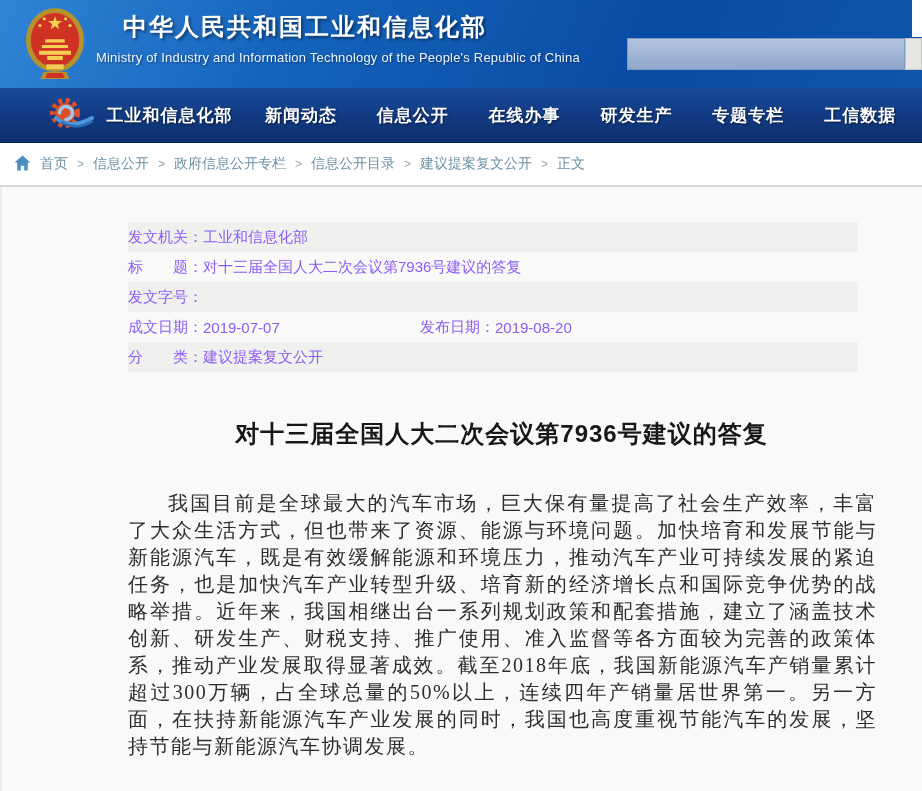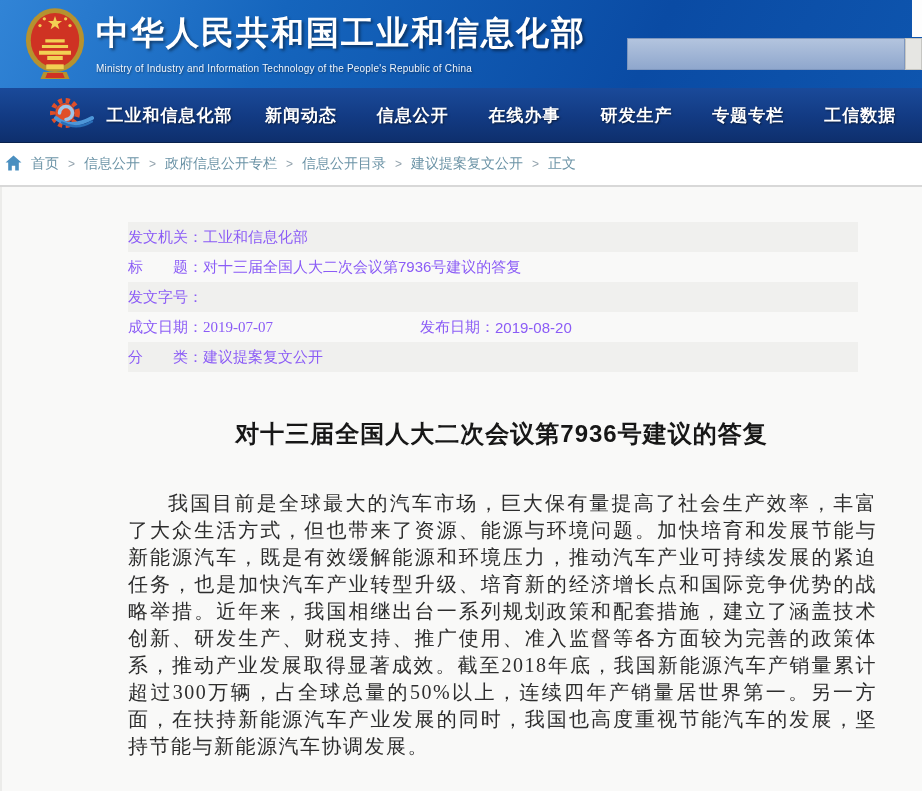--- a/index.html
+++ b/index.html
@@ -9,25 +9,26 @@
     font-family:"Liberation Sans","DejaVu Sans",sans-serif; background:#f9f9f8;
   }
   
   .masthead {
     height:88px; position:relative;
     background:linear-gradient(115deg,#3184d6 0%,#1565bd 30%,#0a4ba4 70%,#0e55ae 100%);
   }
   .emblem { position:absolute; left:24px; top:4px; width:62px; height:80px; }
   .masthead-text { position:absolute; left:96px; top:11px; color:#fff; }
   .site-title {
-    font-size:33px; font-weight:bold; letter-spacing:2px; white-space:nowrap;
+    font-size:24px; font-weight:bold; letter-spacing:2px; white-space:nowrap;
     text-shadow:2px 2px 3px rgba(0,0,0,.45);
+    margin-left:27px;
   }
   .site-subtitle {
-    font-size:10px; margin-top:7px; color:#eef4fc; letter-spacing:.2px;
+    font-size:13px; margin-top:7px; color:#eef4fc; letter-spacing:.2px;
     text-shadow:1px 1px 2px rgba(0,0,0,.4);
   }
   .search-input {
     position:absolute; left:627px; top:38px; width:278px; height:32px;
     background:linear-gradient(#b3c4de,#8fa7cd); border:1px solid #7e97bf;
   }
   .search-button {
     position:absolute; left:905px; top:38px; width:17px; height:32px;
     background:#e6e6e3; border:1px solid #c6c6c2;
   }
@@ -42,35 +43,35 @@
   .nav-items { flex:1; display:flex; align-items:center; padding-right:6px; }
   .nav-item {
     flex:1; text-align:center; color:#fff; font-weight:bold; font-size:17px;
     text-decoration:none; letter-spacing:1px; text-shadow:1px 1px 2px rgba(0,0,0,.55);
     cursor:pointer; white-space:nowrap;
   }
   .nav-item:first-child { flex:1.35; }
   
   .breadcrumb {
     height:44px; background:#fff; display:flex; align-items:center; gap:9px;
-    padding-left:5px; font-size:14px; border-bottom:2px solid #d8d8d8;
+    padding-left:14px; font-size:14px; border-bottom:2px solid #d8d8d8;
   }
   .home-icon { width:17px; height:16px; margin-top:-2px; }
   .crumb { color:#6b93a6; text-decoration:none; cursor:pointer; white-space:nowrap; }
   .crumb-sep { color:#93a3ad; font-size:12px; }
   
   .content {
     height:605px; background:#f9f9f8; border-left:2px solid #ececea;
     padding:35px 47px 0 126px;
   }
   .meta-table { width:730px; font-size:15px; color:#8b5cf6; }
   .meta-row { min-height:30px; display:flex; align-items:center; }
   .meta-row.shaded { background:#f0f0ee; }
   .meta-cell { display:flex; align-items:center; }
-  .meta-cell.c1 { width:292px; flex:0 0 auto;font-family:Liberation Serif, serif; }
+  .meta-cell.c1 { width:292px; flex:0 0 auto; }
   .meta-label { white-space:pre; }
   .article-title {
     margin-top:46px; text-align:center; font-size:24px; font-weight:bold;
     color:#171717; letter-spacing:1px;
   }
   .article-body { margin-top:40px; width:749px; }
   .article-body p {
     font-family:"Liberation Serif","DejaVu Serif",serif;
     font-size:20px; line-height:27px; letter-spacing:1.5px; color:#2d2d2d;
     text-align:justify; text-indent:2em;

